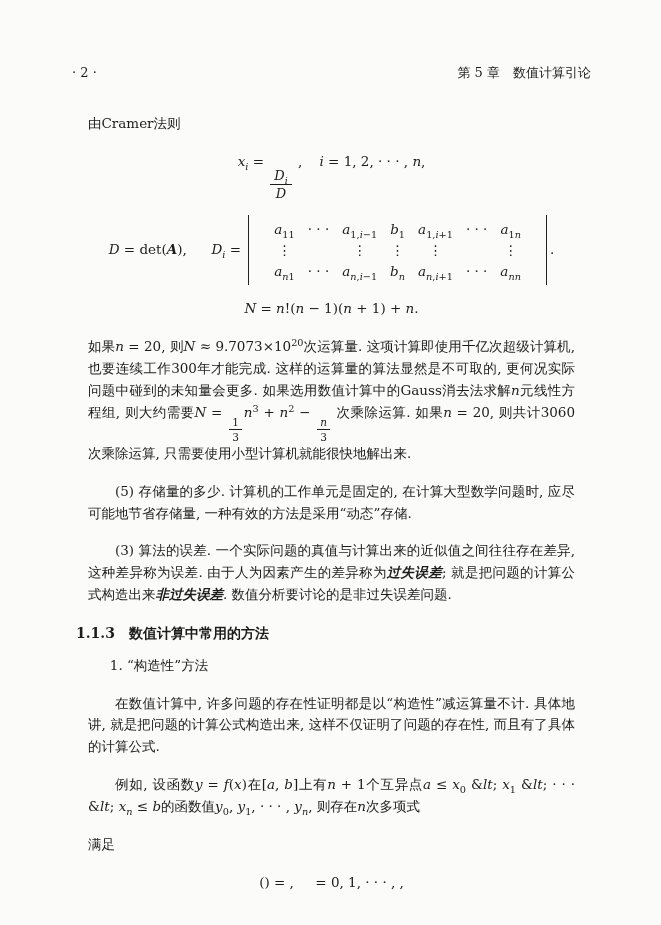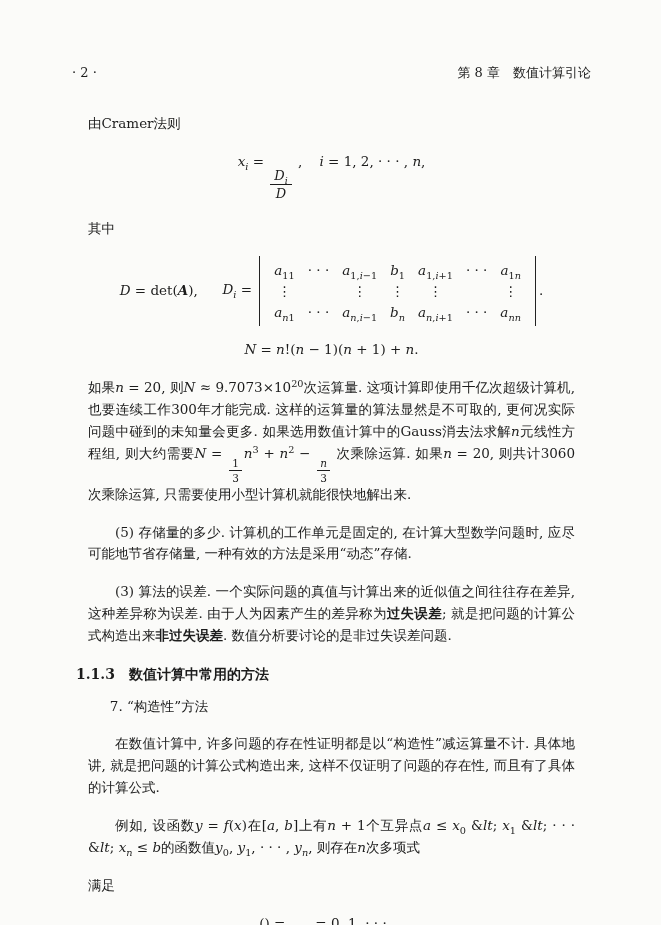--- a/index.html
+++ b/index.html
@@ -29,21 +29,21 @@
     margin-bottom: 30px;
   }
   p { margin: 16px; text-align: justify; }
   .indent { text-indent: 2em; }
   .method-title { text-indent: 2.8em; margin: 4px 0 2px; }
   .section-heading {
     font-size: 14px;
     font-weight: bold;
     margin: 16px 4px 10px;
   }
-  .bold { font-weight: bold; }
+  .bold { font-weight: bold; font-style: italic; }
   .bi { font-style: italic; font-weight: bold; }
   sub, sup { font-size: 0.72em; line-height: 0; }
   .formula {
     text-align: center;
     margin: 13px 0;
     white-space: nowrap;
   }
   .formula .gap { display: inline-block; width: 16px; }
   .frac {
     display: inline-flex;
@@ -66,51 +66,50 @@
     margin: 0 2px;
     font-size: 10.5px;
   }
   .ifrac .num { border-bottom: 1px solid currentColor; padding: 0 3px 1px; }
   .ifrac .den { padding-top: 1px; }
   .matrix {
     display: inline-grid;
     grid-template-columns: repeat(7, auto);
     column-gap: 13px;
     row-gap: 3px;
-    padding: 5px 14px;
+    padding: 5px 25px;
     border-left: 1.2px solid #222;
     border-right: 1.2px solid #222;
     vertical-align: middle;
     margin: 0 3px;
     line-height: 1.35;
   }
   .matrix .cell { text-align: center; min-width: 10px; }
 </style>
 </head>
 <body>
 
 <div class="page">
 
   <header class="running-head">
     <span>· 2 ·</span>
-    <span>第 8 章　数值计算引论</span>
+    <span>第 5 章　数值计算引论</span>
   </header>
 
   <p>由Cramer法则</p>
 
   <div class="formula">
     <span><i>x</i><sub><i>i</i></sub> =</span>
     <span class="frac">
         <span class="num"><i>D</i><sub><i>i</i></sub></span>
         <span class="den"><i>D</i></span>
       </span>
     <span>,&nbsp;&nbsp;&nbsp;&nbsp;<i>i</i> = 1, 2, · · · , <i>n</i>,</span>
   </div>
 
-  <p>其中</p>
 
   <div class="formula">
     <span><i>D</i> = det(</span><span class="bi">A</span><span>),</span>
     <span class="gap"></span>
     <span><i>D</i><sub><i>i</i></sub> =</span>
     <span class="matrix">
       <span class="cell"><i>a</i><sub>11</sub></span>
       <span class="cell">· · ·</span>
       <span class="cell"><i>a</i><sub>1,<i>i</i>−1</sub></span>
       <span class="cell"><i>b</i><sub>1</sub></span>
@@ -144,21 +143,21 @@
         <span class="num"><i>n</i></span>
         <span class="den">3</span>
       </span><span> 次乘除运算. 如果<i>n</i> = 20, 则共计3060次乘除运算, 只需要使用小型计算机就能很快地解出来.</span></p>
 
   <p class="indent">(5) 存储量的多少. 计算机的工作单元是固定的, 在计算大型数学问题时, 应尽可能地节省存储量, 一种有效的方法是采用“动态”存储.</p>
 
   <p class="indent"><span>(3) 算法的误差. 一个实际问题的真值与计算出来的近似值之间往往存在差异, 这种差异称为误差. 由于人为因素产生的差异称为</span><span class="bold">过失误差</span><span>; 就是把问题的计算公式构造出来</span><span class="bold">非过失误差</span><span>. 数值分析要讨论的是非过失误差问题.</span></p>
 
   <h3 class="section-heading">1.1.3　数值计算中常用的方法</h3>
 
-  <p class="method-title">7. “构造性”方法</p>
+  <p class="method-title">1. “构造性”方法</p>
 
   <p class="indent">在数值计算中, 许多问题的存在性证明都是以“构造性”减运算量不计. 具体地讲, 就是把问题的计算公式构造出来, 这样不仅证明了问题的存在性, 而且有了具体的计算公式.</p>
 
   <p class="indent">例如, 设函数<i>y</i> = <i>f</i>(<i>x</i>)在[<i>a</i>, <i>b</i>]上有<i>n</i> + 1个互异点<i>a</i> ≤ <i>x</i><sub>0</sub> &amp;<i>lt</i>; <i>x</i><sub>1</sub> &amp;<i>lt</i>; · · · &amp;<i>lt</i>; <i>x</i><sub><i>n</i></sub> ≤ <i>b</i>的函数值<i>y</i><sub>0</sub>, <i>y</i><sub>1</sub>, · · · , <i>y</i><sub><i>n</i></sub>, 则存在<i>n</i>次多项式</p>
 
 
   <p>满足</p>
 
   <div class="formula">() = ,&nbsp;&nbsp;&nbsp;&nbsp; = 0, 1, · · · , ,</div>
 

